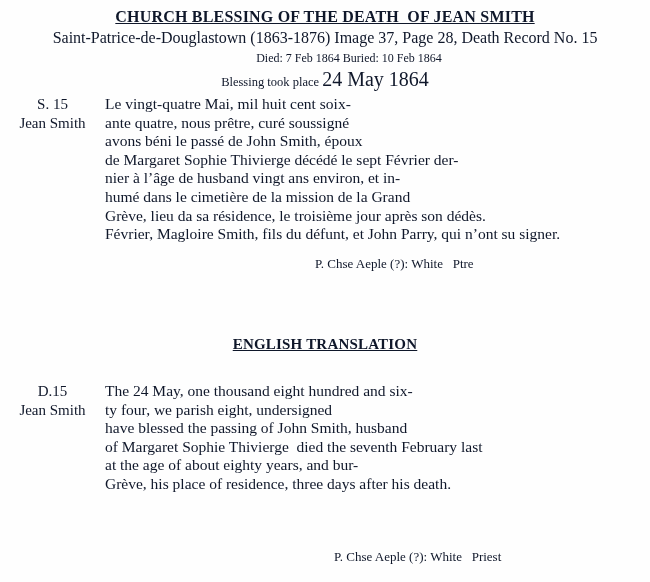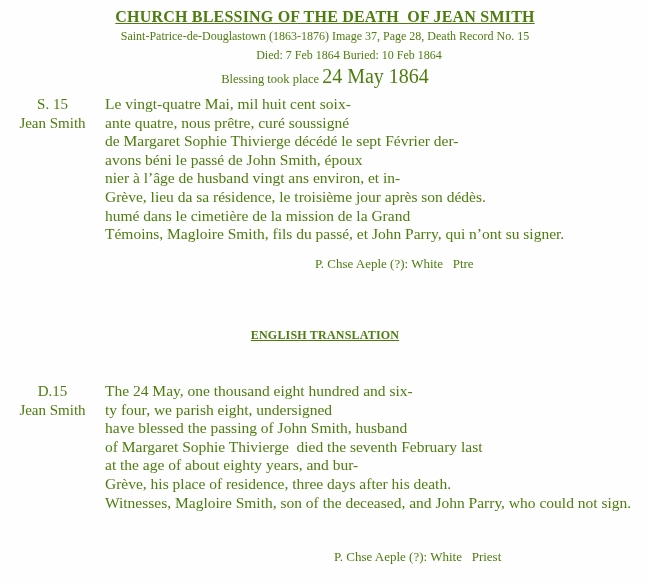--- a/index.html
+++ b/index.html
@@ -2,56 +2,56 @@
 <html><head>
 <meta charset="utf-8">
 <style>
   * { margin: 0; padding: 0; box-sizing: border-box; }
   html, body { background: #ffffff; }
   .page {
     position: relative;
     width: 650px;
     height: 582px;
     background: #fefefe;
-    color: #4d7c0f;
+    color: #0f172a;
     font-family: "Liberation Serif", serif;
     overflow: hidden;
   }
   .header { position: absolute; top: 8px; left: 0; width: 100%; text-align: center; }
   .title {
     font-size: 16px;
     font-weight: bold;
     text-decoration: underline;
     white-space: pre;
     letter-spacing: 0.2px;
   }
-  .subtitle { font-size: 12px; margin-top: 3px; white-space: pre; }
+  .subtitle { font-size: 16px; margin-top: 3px; white-space: pre; }
   .dates { font-size: 12px; margin-top: 4px; white-space: pre; padding-left: 48px; }
   .blessing { margin-top: 2px; }
   .blessing-prefix { font-size: 12.5px; }
   .blessing-date { font-size: 20px; }
 
   .record { position: absolute; left: 0; width: 650px; display: flex; }
   .record-french { top: 95px; }
   .record-english { top: 382px; }
   .label-col { flex: 0 0 105px; width: 105px; text-align: center; font-size: 15px; line-height: 18.6px; }
   .text-col { flex: 1; font-size: 15.5px; line-height: 18.6px; }
   .line { white-space: pre; }
 
   .sig { position: absolute; font-size: 13px; white-space: pre; }
   .sig-french { top: 256px; left: 315px; }
   .sig-english { top: 549px; left: 334px; }
 
   .heading {
     position: absolute;
-    top: 328px;
+    top: 336px;
     left: 0;
     width: 100%;
     text-align: center;
-    font-size: 12px;
+    font-size: 15px;
     font-weight: bold;
     text-decoration: underline;
     letter-spacing: 0.2px;
   }
 </style>
 </head>
 <body>
 
 <div class="page">
 
@@ -63,44 +63,43 @@
   </div>
 
   <div class="record record-french">
     <div class="label-col">
       <div class="ref">S. 15</div>
       <div class="name">Jean Smith</div>
     </div>
     <div class="text-col">
       <div class="line">Le vingt-quatre Mai, mil huit cent soix-</div>
       <div class="line">ante quatre, nous prêtre, curé soussigné</div>
+      <div class="line">avons béni le passé de John Smith, époux</div>
       <div class="line">de Margaret Sophie Thivierge décédé le sept Février der-</div>
-      <div class="line">avons béni le passé de John Smith, époux</div>
       <div class="line">nier à l’âge de husband vingt ans environ, et in-</div>
+      <div class="line">humé dans le cimetière de la mission de la Grand</div>
       <div class="line">Grève, lieu da sa résidence, le troisième jour après son dédès.</div>
-      <div class="line">humé dans le cimetière de la mission de la Grand</div>
-      <div class="line">Témoins, Magloire Smith, fils du passé, et John Parry, qui n’ont su signer.</div>
+      <div class="line">Février, Magloire Smith, fils du défunt, et John Parry, qui n’ont su signer.</div>
     </div>
   </div>
 
   <div class="sig sig-french">P. Chse Aeple (?): White   Ptre</div>
 
   <div class="heading">ENGLISH TRANSLATION</div>
 
   <div class="record record-english">
     <div class="label-col">
       <div class="ref">D.15</div>
       <div class="name">Jean Smith</div>
     </div>
     <div class="text-col">
       <div class="line">The 24 May, one thousand eight hundred and six-</div>
       <div class="line">ty four, we parish eight, undersigned</div>
       <div class="line">have blessed the passing of John Smith, husband</div>
       <div class="line">of Margaret Sophie Thivierge  died the seventh February last</div>
       <div class="line">at the age of about eighty years, and bur-</div>
       <div class="line">Grève, his place of residence, three days after his death.</div>
-      <div class="line">Witnesses, Magloire Smith, son of the deceased, and John Parry, who could not sign.</div>
     </div>
   </div>
 
   <div class="sig sig-english">P. Chse Aeple (?): White   Priest</div>
 
 </div>
 
 </body></html>

